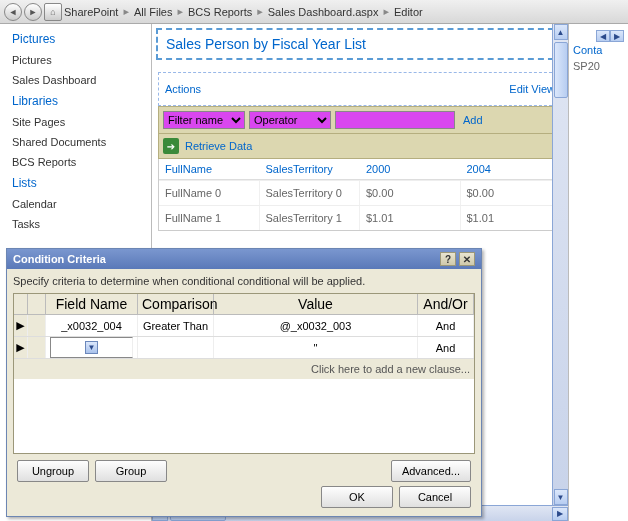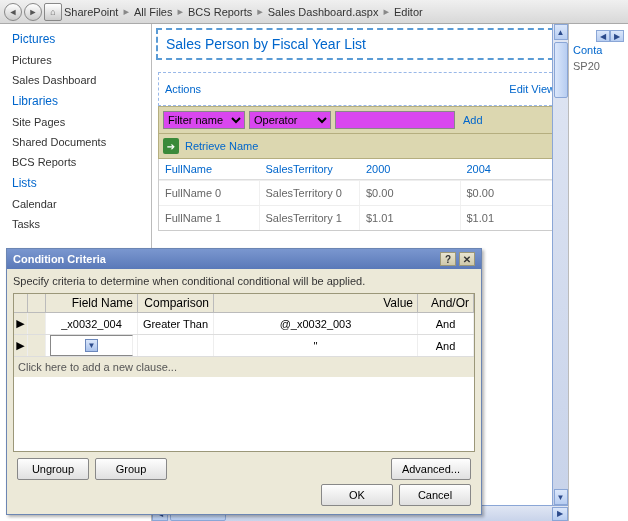--- a/index.html
+++ b/index.html
@@ -38,33 +38,33 @@
 
 
 .dialog{position:absolute;left:6px;top:248px;width:476px;background:#ece9d8;border:1px solid #6c86b3;z-index:20;box-shadow:2px 2px 3px rgba(0,0,0,.3)}
 .dlg-title{background:linear-gradient(#7a97cf,#5a79b8);color:#fff;padding:3px 6px;display:flex;justify-content:space-between;align-items:center;font-weight:bold}
 .dlg-title .btns{display:flex;gap:3px}
 .dlg-title .dbtn{width:16px;height:14px;background:linear-gradient(#e8e4d0,#cfc9ab);border:1px solid #9b9779;display:flex;align-items:center;justify-content:center;color:#333;font-size:10px;font-weight:bold}
 .dlg-body{padding:6px}
 .dlg-body .hint{margin-bottom:6px;color:#333}
 .critgrid{border:1px solid #9b9779;background:#fff}
 .critgrid .chdr{display:flex;background:#ece9d8;border-bottom:1px solid #bbb}
-.critgrid .chdr div{border-right:1px solid #bbb;padding:2px 4px;font-size:12px;text-align:right}
+.critgrid .chdr div{border-right:1px solid #bbb;padding:2px 4px;font-size:14px;text-align:center}
 .critgrid .crow{display:flex;align-items:center;height:22px;border-bottom:1px solid #ddd}
 .critgrid .crow div{border-right:1px solid #eee;padding:0 4px;font-size:11px;text-align:center;height:100%;display:flex;align-items:center;justify-content:center}
 .rowh{width:14px;background:#ece9d8;border-right:1px solid #bbb}
 .colgrp{width:18px;background:#ece9d8}
 .colfn{width:92px}
 .colcmp{width:76px}
 .colval{flex:1}
 .colao{width:56px}
 .ptr{color:#000}
 .dd{border:1px solid #888;background:#fff;width:100%;height:17px;display:flex;align-items:center;justify-content:space-between;padding:0 2px}
 .dd .car{width:13px;height:13px;background:linear-gradient(#dbe7fb,#a9c2ec);border:1px solid #6b87bb;font-size:8px;display:flex;align-items:center;justify-content:center;color:#2b4a8b}
-.addclause{background:#ece9d8;text-align:left;padding:4px;color:#555}
+.addclause{background:#ece9d8;text-align:right;padding:4px;color:#555}
 .gridspace{height:74px;background:#fff}
 .dlg-btns{display:flex;justify-content:space-between;padding:6px 4px 2px}
 .dlg-btns .l,.dlg-btns .r{display:flex;gap:6px}
 .btn{min-width:72px;height:22px;background:linear-gradient(#fefefe,#e0e0e0);border:1px solid #888;border-radius:2px;display:flex;align-items:center;justify-content:center;padding:0 10px}
 .hscroll{position:absolute;left:0;right:0;bottom:0;height:16px;background:linear-gradient(#e0e6f3,#c8d3ea);border-top:1px solid #8aa6d6;display:flex;align-items:center;justify-content:space-between}
 .hscroll .arrow,.vscroll .arrow{width:16px;height:14px;background:linear-gradient(#dbe7fb,#b7cdf1);border:1px solid #8aa6d6;display:flex;align-items:center;justify-content:center;font-size:8px;color:#2b4a8b}
 .vscroll{position:absolute;right:0;top:0;bottom:16px;width:16px;background:linear-gradient(#e0e6f3,#c8d3ea);border-left:1px solid #8aa6d6;display:flex;flex-direction:column;justify-content:space-between;align-items:center}
 .vscroll .arrow{height:16px;width:14px}
 .thumb-v{width:14px;height:56px;background:linear-gradient(90deg,#dbe7fb,#b7cdf1);border:1px solid #8aa6d6;border-radius:2px;margin-top:2px}
 .thumb-h{height:14px;width:56px;background:linear-gradient(#dbe7fb,#b7cdf1);border:1px solid #8aa6d6;border-radius:2px;margin-left:2px}
@@ -111,21 +111,21 @@
         <span>Edit View</span>
       </div>
       <div class="fbar">
         <select><option>Filter name</option></select>
         <select><option>Operator</option></select>
         <input type="text" style="">
         <span class="add">Add</span>
       </div>
       <div class="retrieve">
         <span class="go">➔</span>
-        <a>Retrieve Name</a>
+        <a>Retrieve Data</a>
       </div>
       <div class="grid">
         <div class="hdr">
           <div>FullName</div>
           <div>SalesTerritory</div>
           <div>2000</div>
           <div>2004</div>
         </div>
         <div class="row">
           <div>FullName 0</div>

